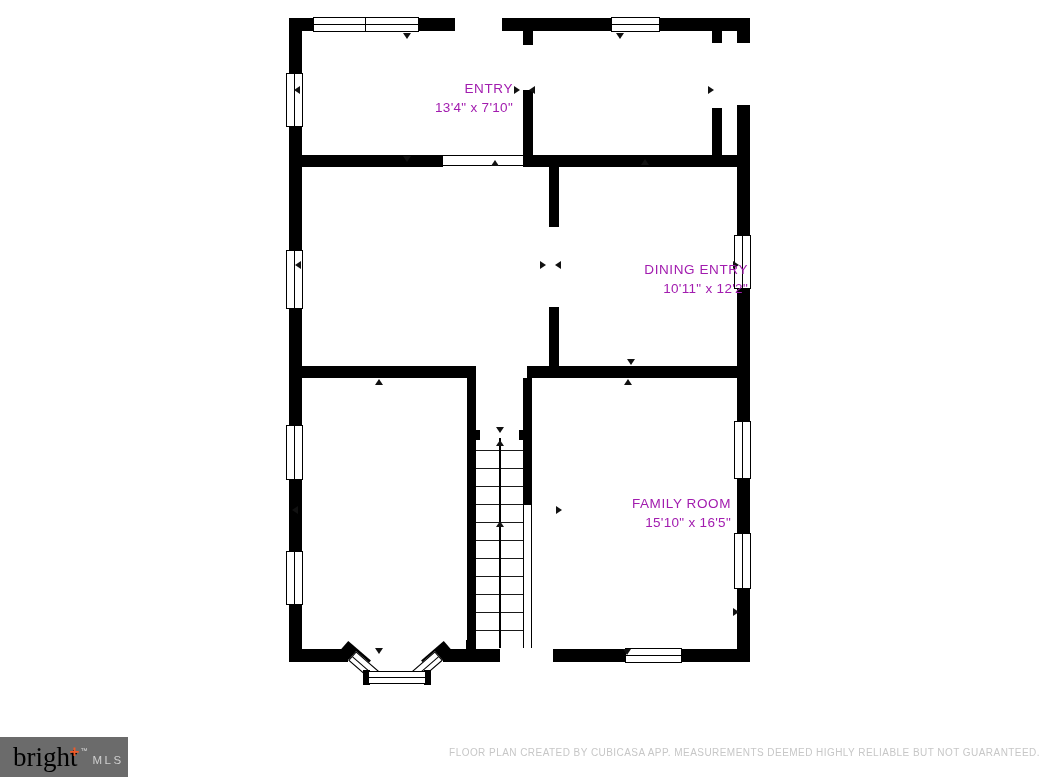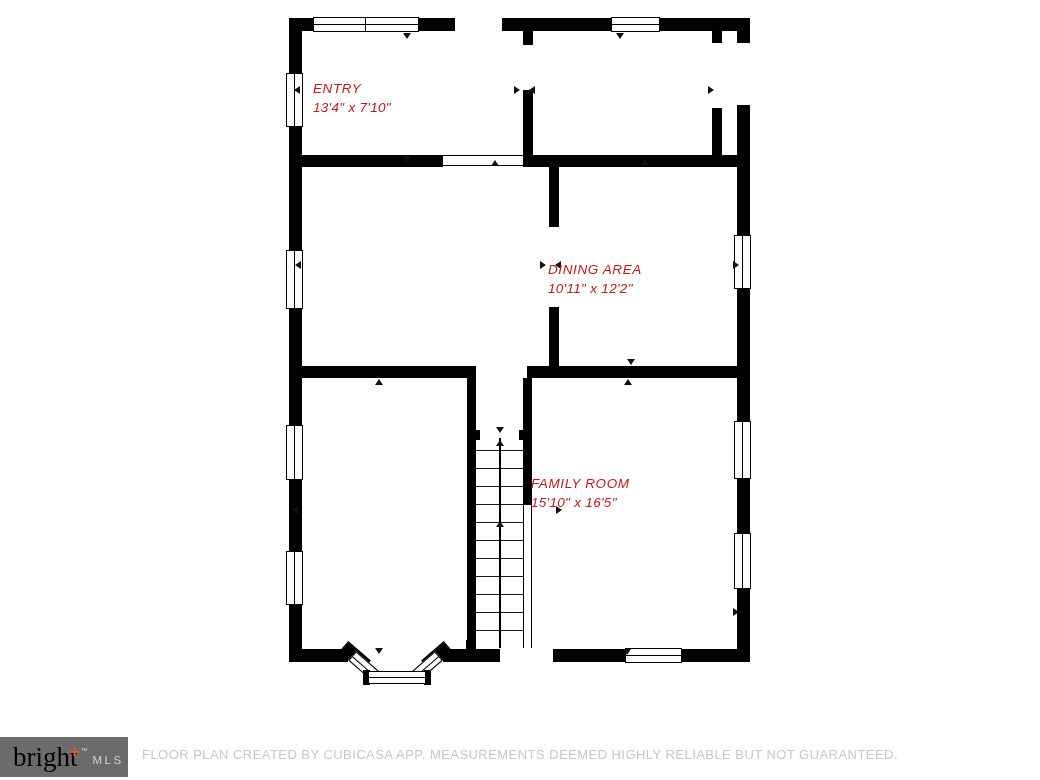--- a/index.html
+++ b/index.html
@@ -17,26 +17,26 @@
   
   .treads{position:absolute;background-image:repeating-linear-gradient(to bottom,#1a1a1a 0,#1a1a1a 1px,transparent 1px,transparent 18px);}
   .thinshaft{position:absolute;background:#fff;border-left:1.5px solid #000;border-right:1.5px solid #000;box-sizing:border-box;}
   
   .mk{position:absolute;width:0;height:0;}
   .mu{border-left:4px solid transparent;border-right:4px solid transparent;border-bottom:6px solid #111;}
   .md{border-left:4px solid transparent;border-right:4px solid transparent;border-top:6px solid #111;}
   .ml{border-top:4px solid transparent;border-bottom:4px solid transparent;border-right:6px solid #111;}
   .mr{border-top:4px solid transparent;border-bottom:4px solid transparent;border-left:6px solid #111;}
   
-  .room-label{position:absolute;width:200px;text-align:left;color:#b91c1c;font-style:italic;}
+  .room-label{position:absolute;width:200px;text-align:right;color:#a21caf;}
   .rname{font-size:13.5px;line-height:15px;letter-spacing:.6px;}
   .rdims{font-size:13.5px;line-height:15px;margin-top:4px;letter-spacing:.3px;}
   
-  .footer{position:absolute;left:0;right:0;top:747px;text-align:center;
-          font-size:13px;letter-spacing:.45px;color:#c7c7c7;}
+  .footer{position:absolute;left:0;right:0;top:747px;text-align:right;
+          font-size:10px;letter-spacing:.45px;color:#c7c7c7;}
   
   .logo{position:absolute;left:0;top:737px;width:128px;height:40px;background:#6b6b6b;
         display:flex;align-items:center;padding-left:13px;box-sizing:border-box;}
   .logo-bright{font-family:"Liberation Serif",serif;font-size:27px;color:#000000;line-height:1;}
   .logo-plus{color:#f05a28;font-size:17px;font-weight:bold;margin-left:-8px;margin-top:-12px;line-height:1;}
   .logo-tm{font-size:7px;color:#d8d8d8;margin-top:-14px;margin-left:1px;}
   .logo-mls{font-size:11.5px;color:#cfcfcf;letter-spacing:2.5px;margin-left:5px;margin-top:6px;}
   .rot41{transform:rotate(41deg);}
   .rotm41{transform:rotate(-41deg);}
 </style>
@@ -133,24 +133,24 @@
   <div class="mk mr" style="left:540px;top:261px"></div>
   <div class="mk ml" style="left:555px;top:261px"></div>
   <div class="mk mr" style="left:514px;top:86px"></div>
   <div class="mk ml" style="left:529px;top:86px"></div>
 
   <div class="room-label" style="left:313px;top:81px">
     <div class="rname">ENTRY</div>
     <div class="rdims">13'4" x 7'10"</div>
   </div>
   <div class="room-label" style="left:548px;top:262px">
-    <div class="rname">DINING AREA</div>
+    <div class="rname">DINING ENTRY</div>
     <div class="rdims">10'11" x 12'2"</div>
   </div>
-  <div class="room-label" style="left:531px;top:476px">
+  <div class="room-label" style="left:531px;top:496px">
     <div class="rname">FAMILY ROOM</div>
     <div class="rdims">15'10" x 16'5"</div>
   </div>
 
   <div class="footer">FLOOR PLAN CREATED BY CUBICASA APP. MEASUREMENTS DEEMED HIGHLY RELIABLE BUT NOT GUARANTEED.</div>
 
   <div class="logo">
     <span class="logo-bright">bright</span>
     <span class="logo-plus">+</span>
     <span class="logo-tm">™</span>

